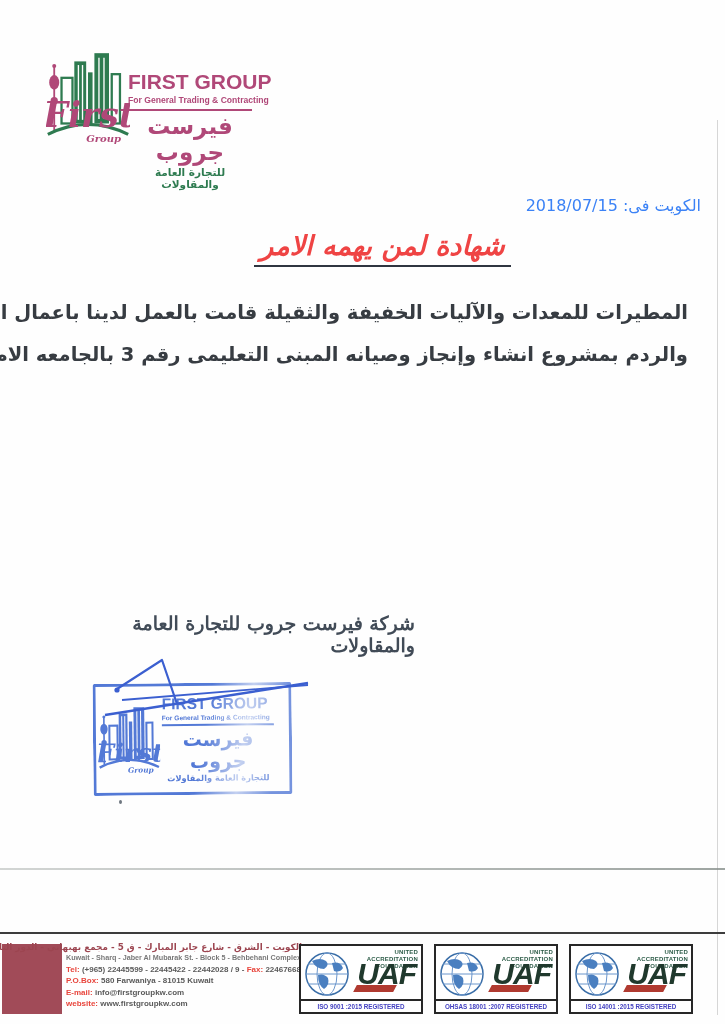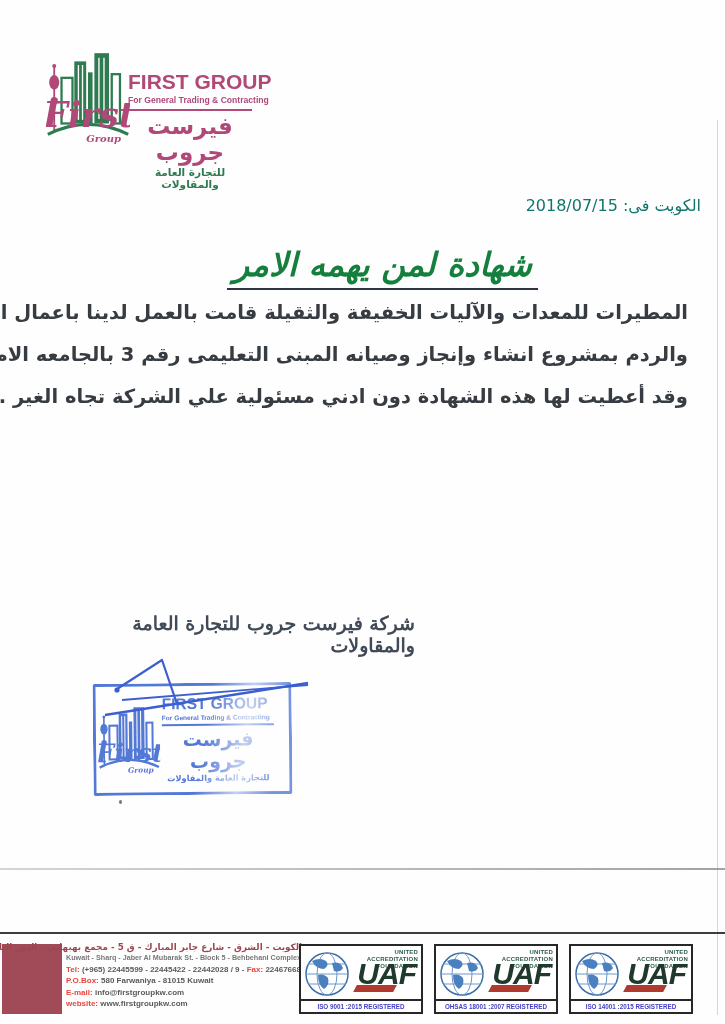--- a/index.html
+++ b/index.html
@@ -13,25 +13,25 @@
   
   .logo-graphic { position:absolute; left:46px; top:50px; }
   .logo-textblock { position:absolute; left:128px; top:70px; width:130px; }
   .logo-brand { color:#b04878; font-weight:bold; font-size:21px; letter-spacing:0; white-space:nowrap; font-family:"Liberation Sans",sans-serif; }
   .logo-tagline { color:#b04878; font-weight:bold; font-size:8.6px; white-space:nowrap; margin-top:1px; font-family:"Liberation Sans",sans-serif; }
   .logo-sep { height:2px; background:#b04878; margin:4px 0 2px 0; width:124px; }
   .logo-ar { color:#b04878; font-weight:bold; font-size:23px; direction:rtl; text-align:center; width:124px; line-height:26px; }
   .logo-ar-tag { color:#2e7b50; font-weight:bold; font-size:10.5px; direction:rtl; text-align:center; width:124px; margin-top:1px; }
 
   
-  .date-line { position:absolute; top:196px; right:24px; direction:rtl; font-size:16px; color:#0f766e; }
+  .date-line { position:absolute; top:196px; right:24px; direction:rtl; font-size:16px; color:#3b82f6; }
   .title-row { position:absolute; top:230px; left:40px; right:0; text-align:center; }
   .title-text {
     display:inline-block; font-family:"DejaVu Serif", serif; font-style:italic; font-weight:bold;
-    font-size:33px; color:#15803d; border-bottom:2.5px solid #2f3540; padding:0 6px 4px 6px;margin-top:15px;
+    font-size:27px; color:#ef4444; border-bottom:2.5px solid #2f3540; padding:0 6px 4px 6px;
   }
   .body-text { position:absolute; top:292px; left:42px; right:37px; direction:rtl; }
   .bline {
     height:42px; line-height:42px; font-size:19.5px; color:#373c42;
     text-align:justify; text-align-last:justify; white-space:nowrap;
   }
   .bline.center { text-align:center; text-align-last:center; }
   .bold { font-weight:bold; }
 
   .sig-company {
@@ -116,21 +116,20 @@
 
   <div class="date-line">الكويت فى: 2018/07/15</div>
 
   <div class="title-row">
     <span class="title-text">شهادة لمن يهمه الامر</span>
   </div>
 
   <div class="body-text">
     <div class="bline bold">المطيرات للمعدات والآليات الخفيفة والثقيلة قامت بالعمل لدينا باعمال الحفر</div>
     <div class="bline bold">والردم بمشروع انشاء وإنجاز وصيانه المبنى التعليمى رقم 3 بالجامعه الامريكيه</div>
-    <div class="bline bold">وقد أعطيت لها هذه الشهادة دون ادني مسئولية علي الشركة تجاه الغير .</div>
   </div>
 
   <div class="sig-company">شركة فيرست جروب للتجارة العامة والمقاولات</div>
 
   <div class="stamp">
     <svg viewBox="0 0 92 102" width="62" height="72">
       <line x1="9" y1="16" x2="9" y2="88" stroke="#4a72d4" stroke-width="2.4"></line>
       <ellipse cx="9" cy="35" rx="5.5" ry="8" fill="#4a72d4"></ellipse>
       <circle cx="9" cy="55" r="4" fill="#4a72d4"></circle>
       <circle cx="9" cy="17" r="2.2" fill="#4a72d4"></circle>

